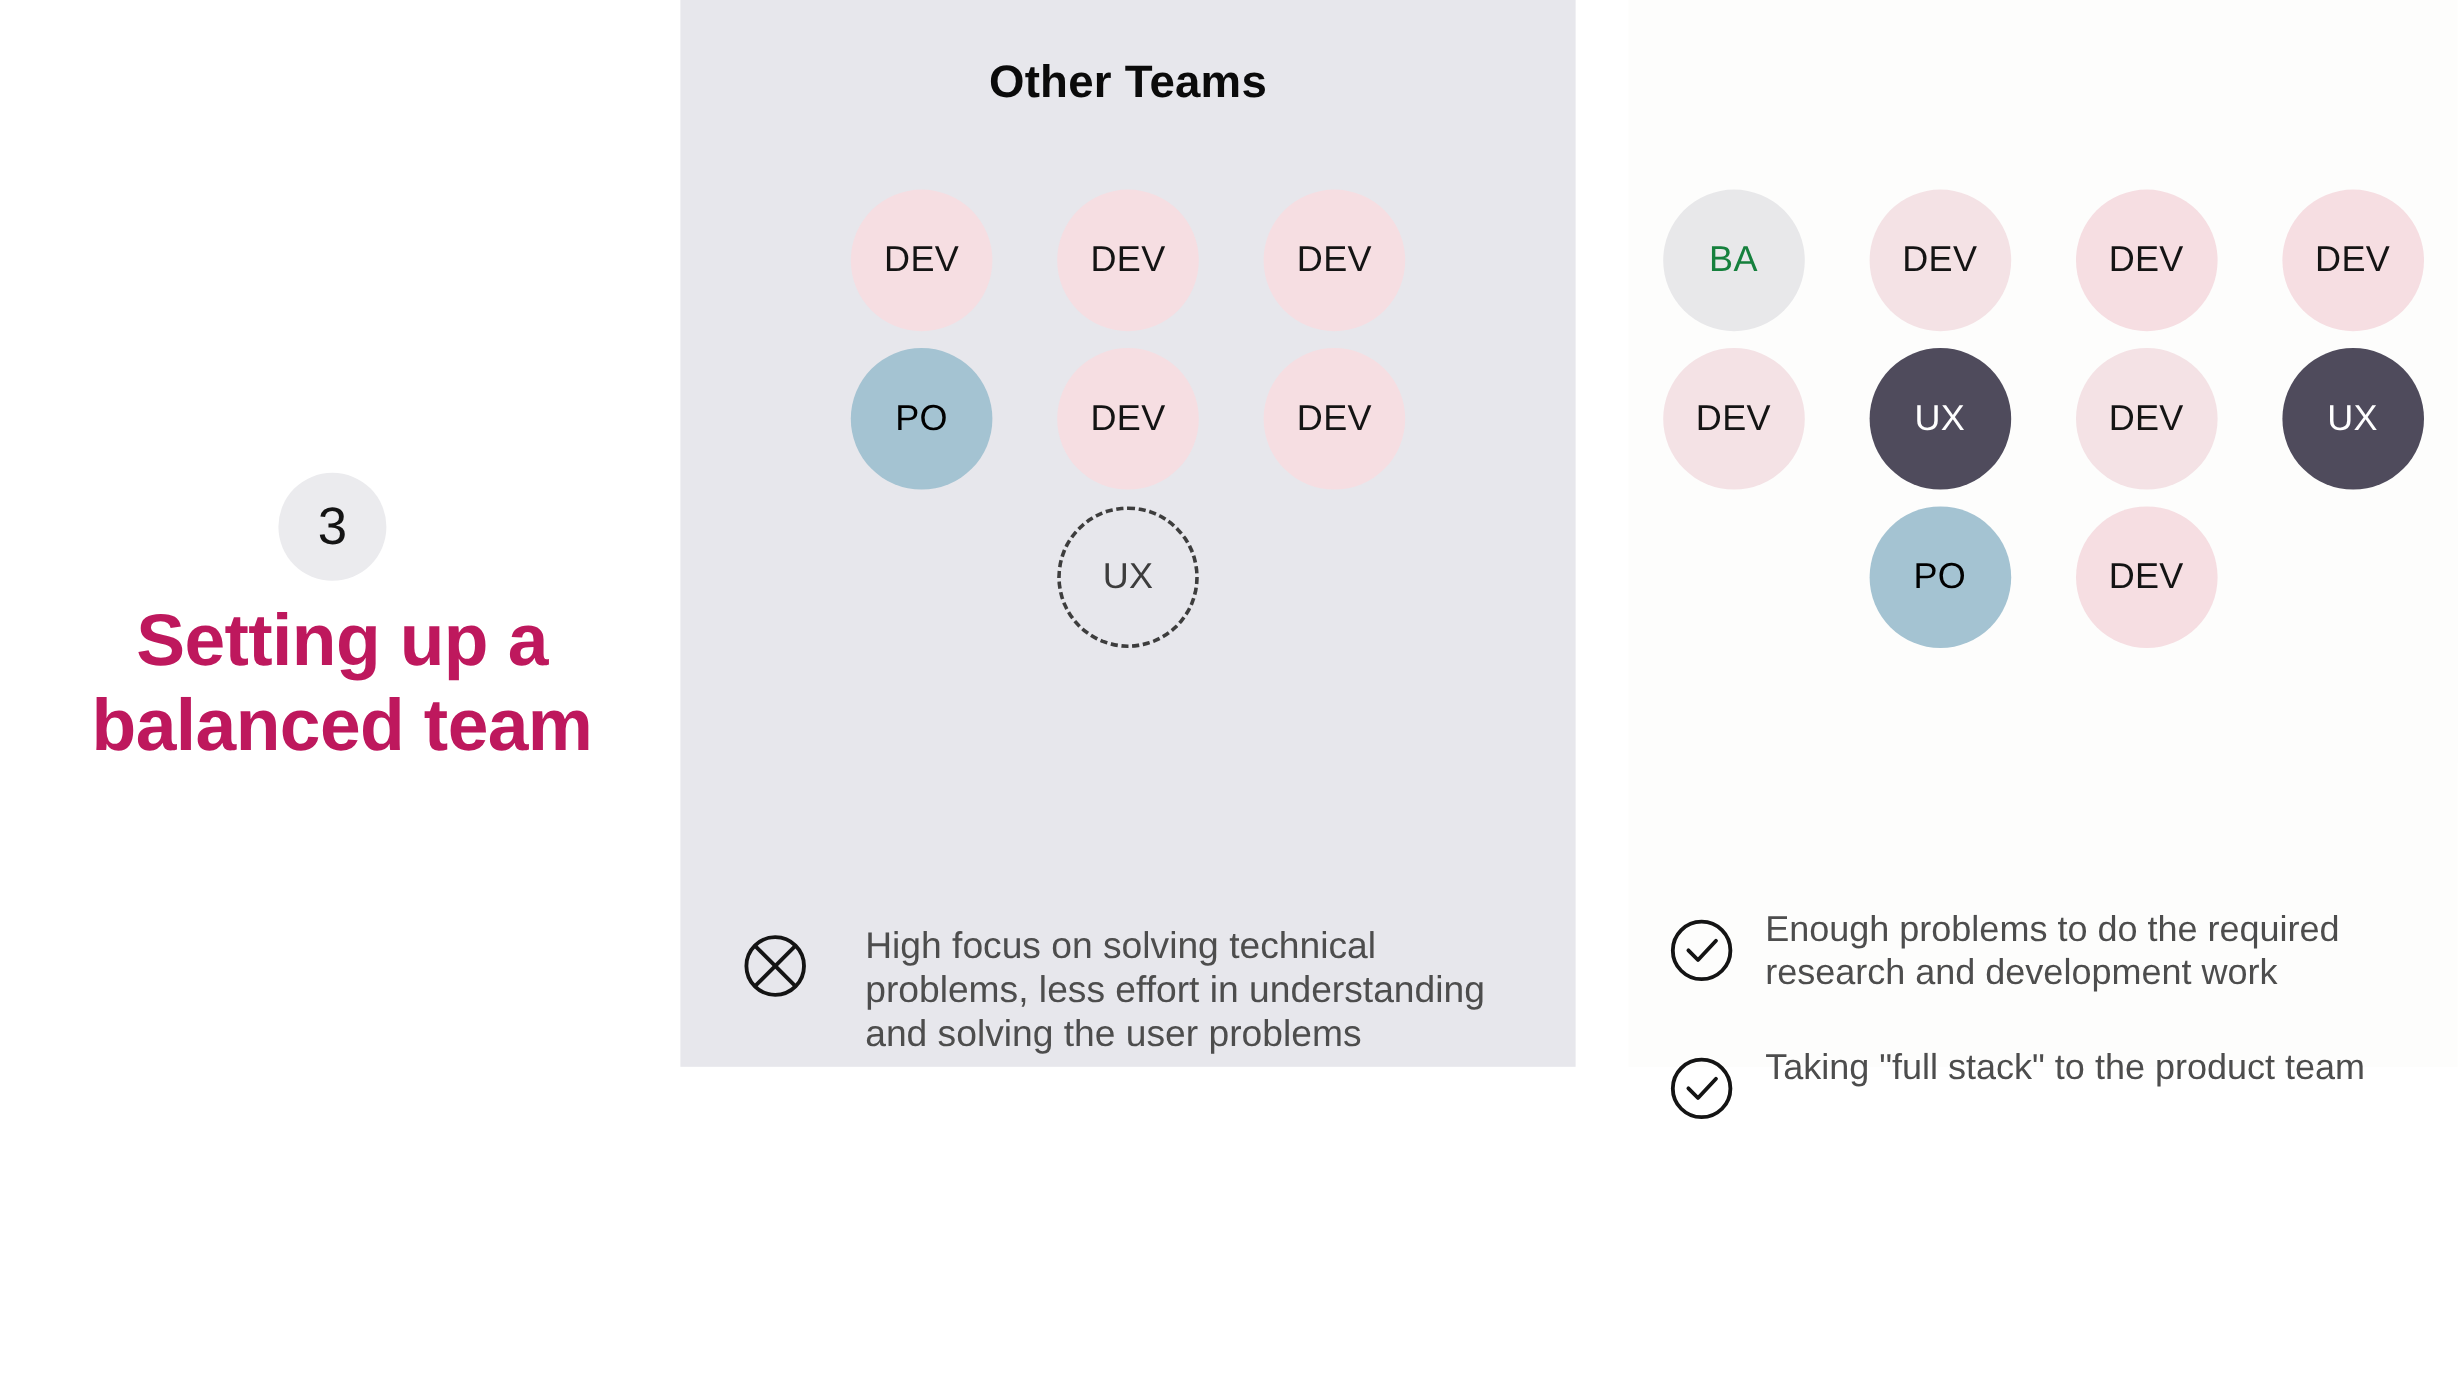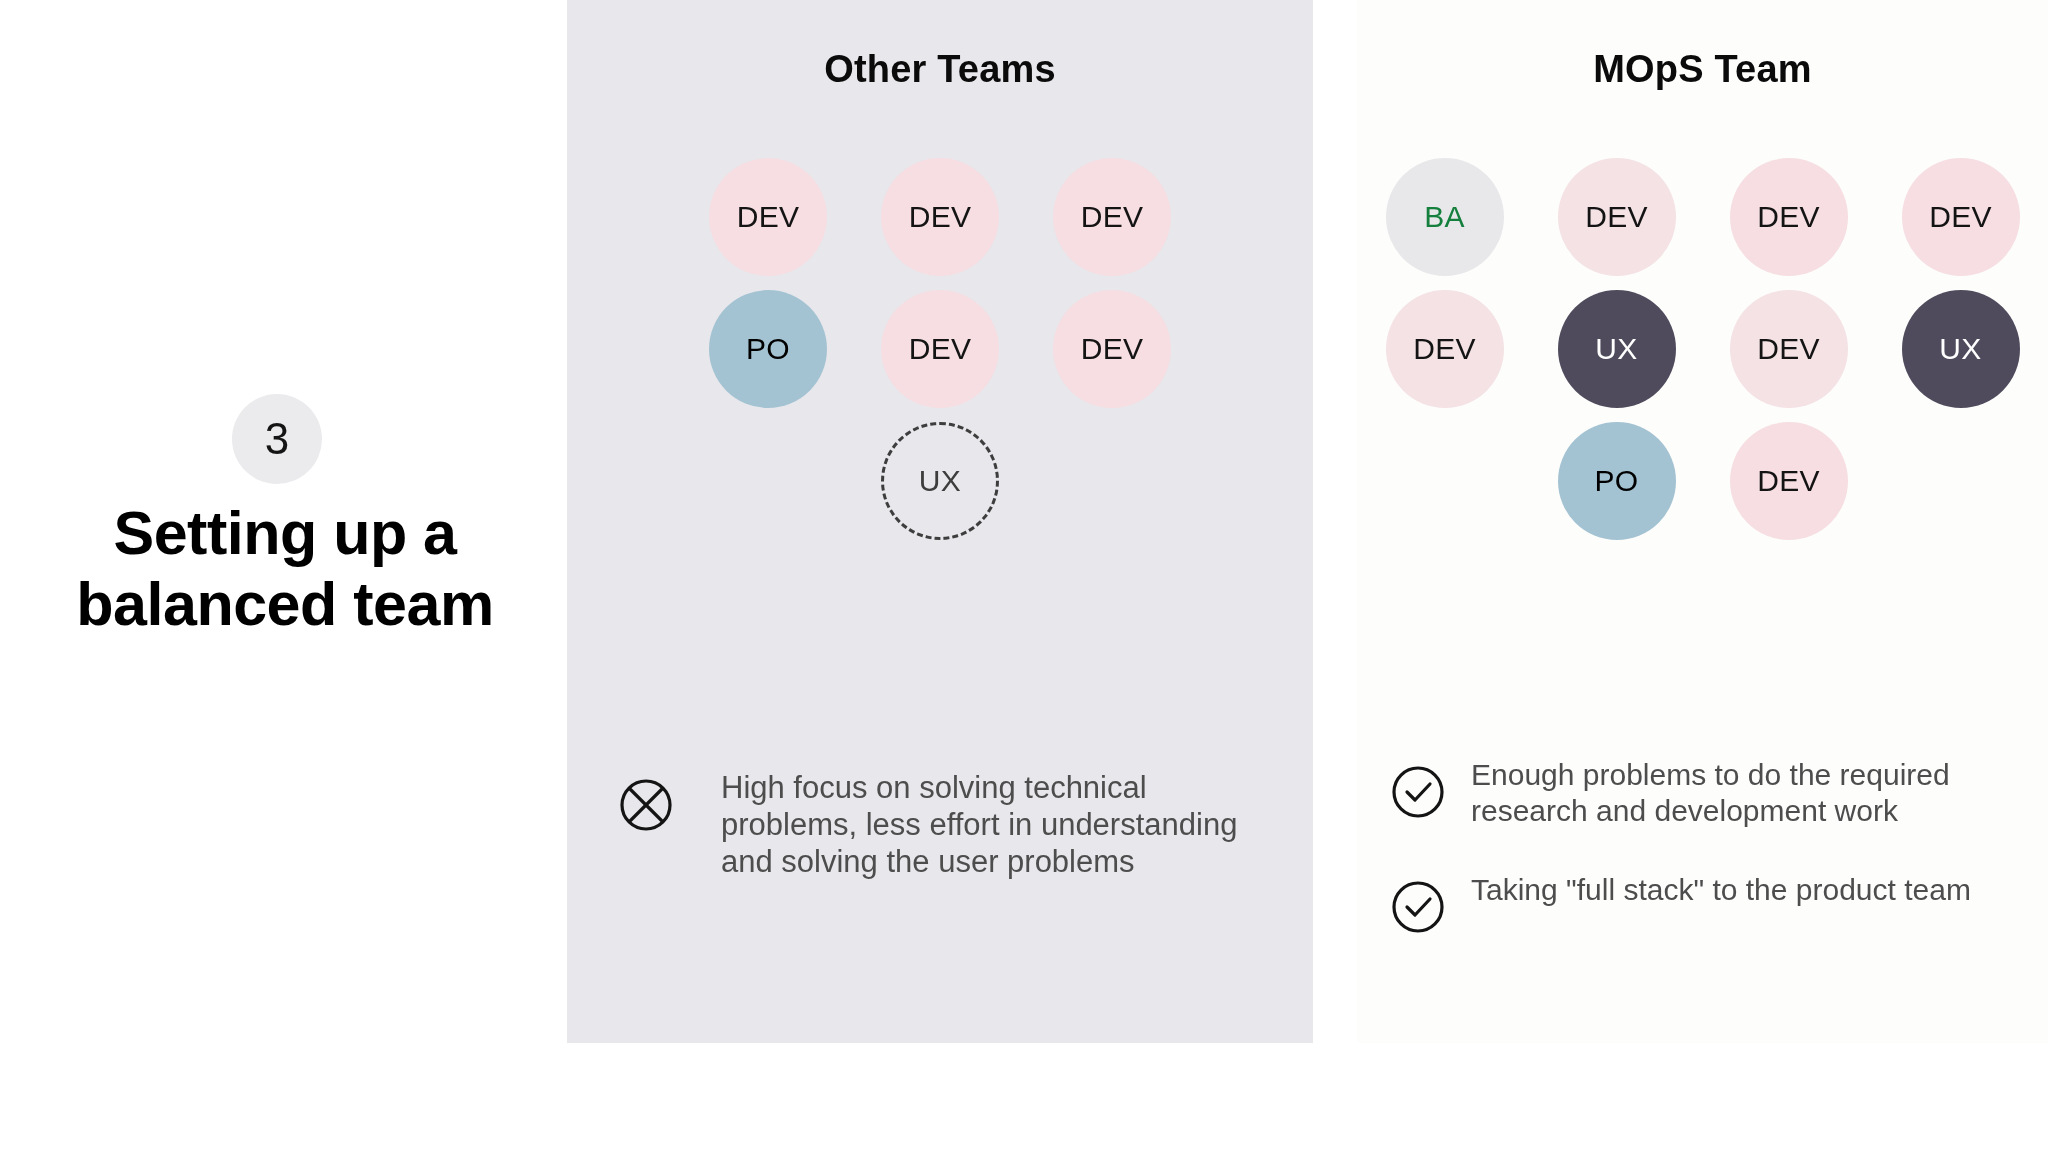--- a/index.html
+++ b/index.html
@@ -45,28 +45,28 @@
   #slide-title {
     position: absolute;
     left: 40px;
     top: 498px;
     width: 490px;
     text-align: center;
     font-size: 61px;
     font-weight: 700;
     line-height: 1.16;
     letter-spacing: -0.5px;
-    color: #000000;
+    color: #be185d;
   }
 
   
   .panel {
     position: absolute;
     top: 0;
-    height: 1043px;
+    height: 889px;
   }
   #panel-other-teams {
     left: 567px;
     width: 746px;
     background: #e7e7ec;
   }
   #panel-mops-team {
     left: 1357px;
     width: 691px;
     background: #fdfdfc;
@@ -216,21 +216,20 @@
           <line x1="10" y1="10" x2="44" y2="44" stroke="#141414" stroke-width="3.2"></line>
           <line x1="44" y1="10" x2="10" y2="44" stroke="#141414" stroke-width="3.2"></line>
         </svg>
       </span>
       <span class="note-text">High focus on solving technical problems, less effort in understanding and solving the user problems</span>
     </div>
   </div>
 </div>
 
 <div class="panel" id="panel-mops-team">
-  <div class="panel-title">MOpS Team</div>
 
   <div class="circle-grid" id="grid-mops">
 
     <div class="circle-row">
       <div class="role-circle role-ba">
         <span>BA</span>
       </div>
       <div class="role-circle role-dev-l">
         <span>DEV</span>
       </div>

